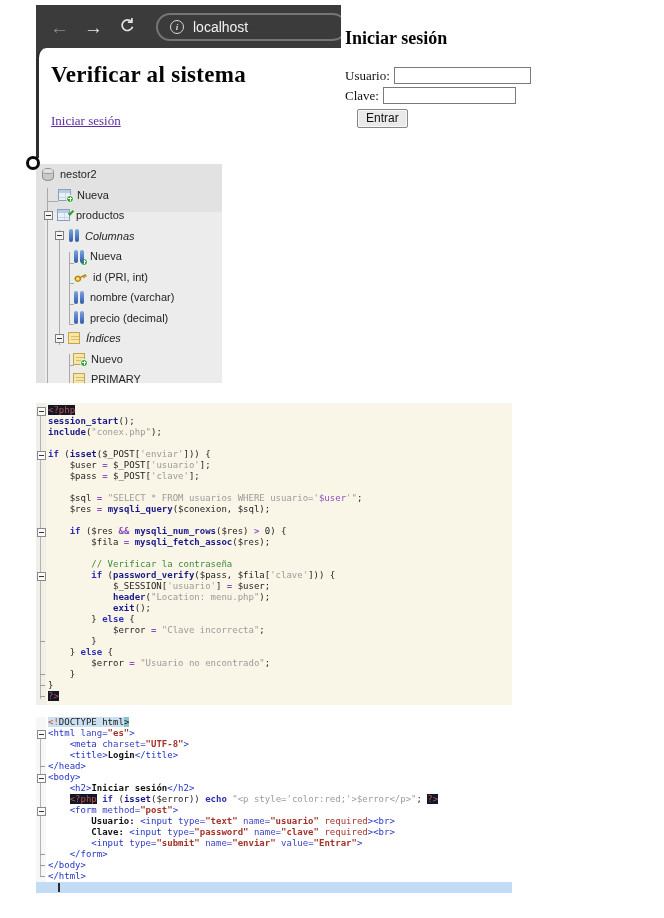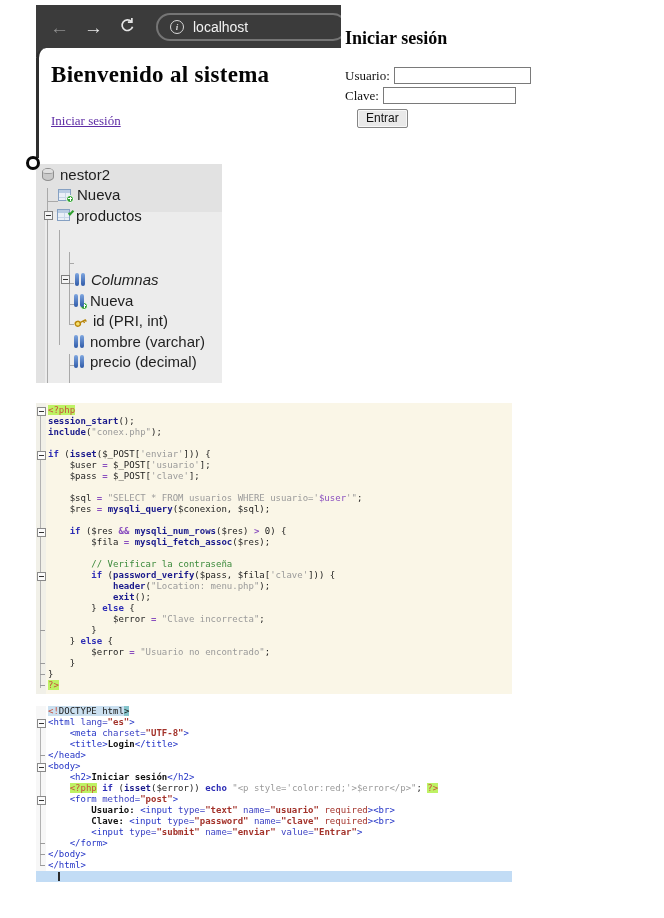--- a/index.html
+++ b/index.html
@@ -36,31 +36,31 @@
   .btn-entrar { margin-top:2px; font:12px "Liberation Sans", sans-serif; color:#111;
                 background:#E9E9E9; border:1px solid #858585; border-radius:2px;
                 padding:1px 8px 2px; cursor:pointer; box-shadow:inset 0 0 0 1px #F8F8F8;margin-left:12px; }
 
   
   .annot { position:absolute; left:26px; top:156px; width:14px; height:14px; border:3px solid #0A0A0A;
            border-radius:50%; background:#FFF; z-index:6; }
 
   
   .tree { position:absolute; left:36px; top:164px; width:186px; height:219px; background:#E2E2E2;
-          overflow:hidden; font-size:15px; color:#1F1F1F; }
+          overflow:hidden; font-size:11px; color:#1F1F1F; }
   .tree-light { position:absolute; left:9px; top:48px; right:0; bottom:0; background:#ECECEC; }
   .trow { position:relative; z-index:2; height:20.5px; display:flex; align-items:center; cursor:pointer; }
   .trow .tlabel { margin-left:6px; white-space:nowrap; }
   .it { font-style:italic; }
   .guide { position:absolute; background:#A9A9A9; z-index:1; }
   .tfold { position:relative; z-index:3; width:9px; height:9px; background:#F4F4F4;
            border:1px solid #7F7F7F; margin-right:4px; flex:none; cursor:pointer; }
   .tfold::after { content:""; position:absolute; left:1px; top:3px; width:5px; height:1px; background:#333; }
   .p0 { padding-left:6px; } .p1n { padding-left:22px; } .p1 { padding-left:8px; }
-  .p2 { padding-left:25px;margin-top:44px; } .p3 { padding-left:37px; }
+  .p2 { padding-left:19px; } .p3 { padding-left:37px; }
   .ic { position:relative; display:inline-block; flex:none; }
   .ic-db { width:12px; height:13px; background:#C9C9C9; border:1px solid #8F8F8F; border-radius:6px/4px; }
   .ic-db::before { content:""; position:absolute; left:0; right:0; top:0; height:4px;
                    background:#E0E0E0; border-bottom:1px solid #9A9A9A; border-radius:5px 5px 50% 50%; }
   .ic-table { width:13px; height:12px; background:#EAF0F7; border:1px solid #85A0C2;
               background-image:linear-gradient(#B9CCE2,#B9CCE2),linear-gradient(#C9D7E8,#C9D7E8),linear-gradient(#C9D7E8,#C9D7E8);
               background-size:13px 3px,1px 12px,13px 1px; background-position:0 0,6px 0,0 7px; background-repeat:no-repeat; }
   .ic-cols { width:11px; height:13px; }
   .ic-cols::before, .ic-cols::after { content:""; position:absolute; top:0; width:4px; height:13px;
               border-radius:2px; background:linear-gradient(#7EA6E0,#2F5AA8); }
@@ -100,21 +100,21 @@
   .tk-fn { color:#1A1A8C; font-weight:bold; }
   .tk-op { color:#8A4FBF; font-weight:bold; }
   .tk-str { color:#9A9A9A; }
   .tk-vstr { color:#8A4FBF; }
   .tk-com { color:#3C8A3C; }
   .tk-htag { color:#2333C6; }
   .tk-attr { color:#3D43C4; }
   .tk-val { color:#A3322A; font-weight:bold; }
   .tk-req { color:#A3322A; }
   .tk-txt { color:#111; font-weight:bold; }
-  .tk-phpmark { color:#C8503C; background:#bef264; }
+  .tk-phpmark { color:#C8503C; background:#0f172a; }
   .tk-docA { color:#C8503C; background:#CBE0F0; }
   .tk-docB { color:#1A1A1A; background:#CBE0F0; }
   .tk-docC { color:#1A1A1A; background:#86C5CC; }
 </style>
 </head>
 <body>
 
 <div class="stage">
 
   <div class="browser">
@@ -126,21 +126,21 @@
             <path d="M15.3 11.2a5.6 5.6 0 1 1-1.2-5.3" fill="none" stroke="#E5E5E5" stroke-width="1.8"></path>
             <path d="M14.6 2.2 v4.2 h-4.2" fill="none" stroke="#E5E5E5" stroke-width="1.8"></path>
           </svg>
       </span>
       <div class="addr">
         <span class="info-ic"></span>
         <span class="addr-text">localhost</span>
       </div>
     </div>
     <div class="bpage">
-      <h1>Bienvenido al sistema</h1>
+      <h1>Verificar al sistema</h1>
       <a class="blink">Iniciar sesión</a>
     </div>
   </div>
 
   <div class="login-frag">
     <h2>Iniciar sesión</h2>
     <div class="f-row">
       <span>Usuario:</span>
       <input class="inp-user" type="text" value="" style="">
     </div>
@@ -245,20 +245,21 @@
           <div class="code-line"><span class="gut"></span><span class="lt"><span class="tk-pl">    $pass </span><span class="tk-op">=</span><span class="tk-pl"> $_POST[</span><span class="tk-str">'clave'</span><span class="tk-pl">];</span></span></div>
           <div class="code-line"><span class="gut"></span><span class="lt"></span></div>
           <div class="code-line"><span class="gut"></span><span class="lt"><span class="tk-pl">    $sql </span><span class="tk-op">=</span><span class="tk-pl"> </span><span class="tk-str">"SELECT * FROM usuarios WHERE usuario='</span><span class="tk-vstr">$user</span><span class="tk-str">'"</span><span class="tk-pl">;</span></span></div>
           <div class="code-line"><span class="gut"></span><span class="lt"><span class="tk-pl">    $res </span><span class="tk-op">=</span><span class="tk-pl"> </span><span class="tk-fn">mysqli_query</span><span class="tk-pl">($conexion, $sql);</span></span></div>
           <div class="code-line"><span class="gut"></span><span class="lt"></span></div>
           <div class="code-line"><span class="gut g-m"></span><span class="lt"><span class="tk-pl">    </span><span class="tk-kw">if</span><span class="tk-pl"> ($res </span><span class="tk-op">&amp;&amp;</span><span class="tk-pl"> </span><span class="tk-fn">mysqli_num_rows</span><span class="tk-pl">($res) </span><span class="tk-op">&gt;</span><span class="tk-pl"> 0) {</span></span></div>
           <div class="code-line"><span class="gut"></span><span class="lt"><span class="tk-pl">        $fila </span><span class="tk-op">=</span><span class="tk-pl"> </span><span class="tk-fn">mysqli_fetch_assoc</span><span class="tk-pl">($res);</span></span></div>
           <div class="code-line"><span class="gut"></span><span class="lt"></span></div>
           <div class="code-line"><span class="gut"></span><span class="lt"><span class="tk-com">        // Verificar la contraseña</span></span></div>
           <div class="code-line"><span class="gut g-m"></span><span class="lt"><span class="tk-pl">        </span><span class="tk-kw">if</span><span class="tk-pl"> (</span><span class="tk-fn">password_verify</span><span class="tk-pl">($pass, $fila[</span><span class="tk-str">'clave'</span><span class="tk-pl">])) {</span></span></div>
+          <div class="code-line"><span class="gut"></span><span class="lt"><span class="tk-pl">            $_SESSION[</span><span class="tk-str">'usuario'</span><span class="tk-pl">] </span><span class="tk-op">=</span><span class="tk-pl"> $user;</span></span></div>
           <div class="code-line"><span class="gut"></span><span class="lt"><span class="tk-pl">            </span><span class="tk-fn">header</span><span class="tk-pl">(</span><span class="tk-str">"Location: menu.php"</span><span class="tk-pl">);</span></span></div>
           <div class="code-line"><span class="gut"></span><span class="lt"><span class="tk-pl">            </span><span class="tk-fn">exit</span><span class="tk-pl">();</span></span></div>
           <div class="code-line"><span class="gut"></span><span class="lt"><span class="tk-pl">        } </span><span class="tk-kw">else</span><span class="tk-pl"> {</span></span></div>
           <div class="code-line"><span class="gut"></span><span class="lt"><span class="tk-pl">            $error </span><span class="tk-op">=</span><span class="tk-pl"> </span><span class="tk-str">"Clave incorrecta"</span><span class="tk-pl">;</span></span></div>
           <div class="code-line"><span class="gut g-e"></span><span class="lt"><span class="tk-pl">        }</span></span></div>
           <div class="code-line"><span class="gut"></span><span class="lt"><span class="tk-pl">    } </span><span class="tk-kw">else</span><span class="tk-pl"> {</span></span></div>
           <div class="code-line"><span class="gut"></span><span class="lt"><span class="tk-pl">        $error </span><span class="tk-op">=</span><span class="tk-pl"> </span><span class="tk-str">"Usuario no encontrado"</span><span class="tk-pl">;</span></span></div>
           <div class="code-line"><span class="gut g-e"></span><span class="lt"><span class="tk-pl">    }</span></span></div>
           <div class="code-line"><span class="gut g-e"></span><span class="lt"><span class="tk-pl">}</span></span></div>
           <div class="code-line"><span class="gut g-e"></span><span class="lt"><span class="tk-phpmark">?&gt;</span></span></div>

